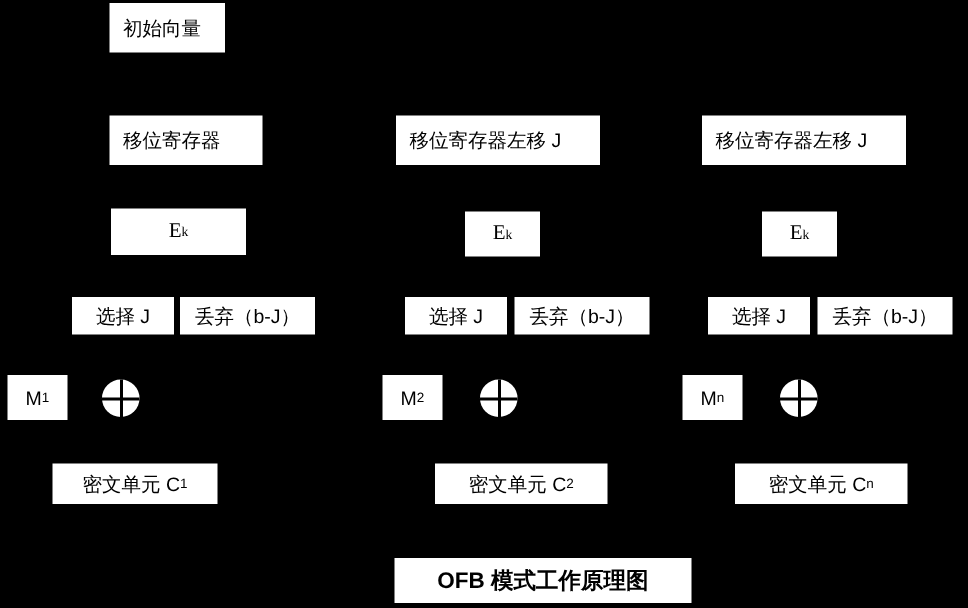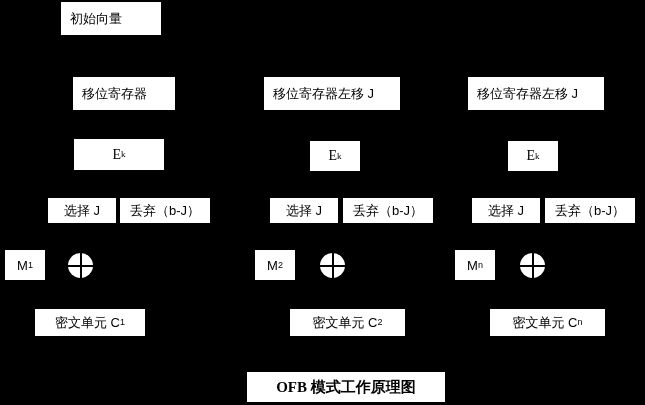--- a/index.html
+++ b/index.html
@@ -40,21 +40,22 @@
   .box.mbox {
     font-size: 13px;
   }
   .box.ek {
     font-family: "Liberation Serif", "DejaVu Serif", serif;
     font-size: 14px;
   }
   .box.title {
     font-weight: bold;
     font-size: 15px;
-    font-family: Liberation Serif, serif;
+    font-family: Liberation Sans, sans-serif;
+    margin-left: 16px;
   }
   .sub {
     font-size: 9px;
     vertical-align: sub;
     line-height: 1;
   }
   .xor {
     position: absolute;
     background: #ffffff;
     border-radius: 50%;
@@ -77,21 +78,21 @@
     left: 50%;
     width: 2px;
     margin-left: -1px;
   }
 </style>
 </head>
 <body>
 
 <div id="diagram">
 
-  <div class="box left-pad" style="left:61px; top:2px; width:100px; height:33px;">
+  <div class="box left-pad" style="left:73px; top:2px; width:77px; height:33px;">
     <span>初始向量</span>
   </div>
 
   <div class="box left-pad" style="left:73px; top:77px; width:102px; height:33px;">
     <span>移位寄存器</span>
   </div>
 
   <div class="box ek" style="left:74px; top:139px; width:90px; height:31px;">
     <span>E</span>
       <span class="sub">k</span>

